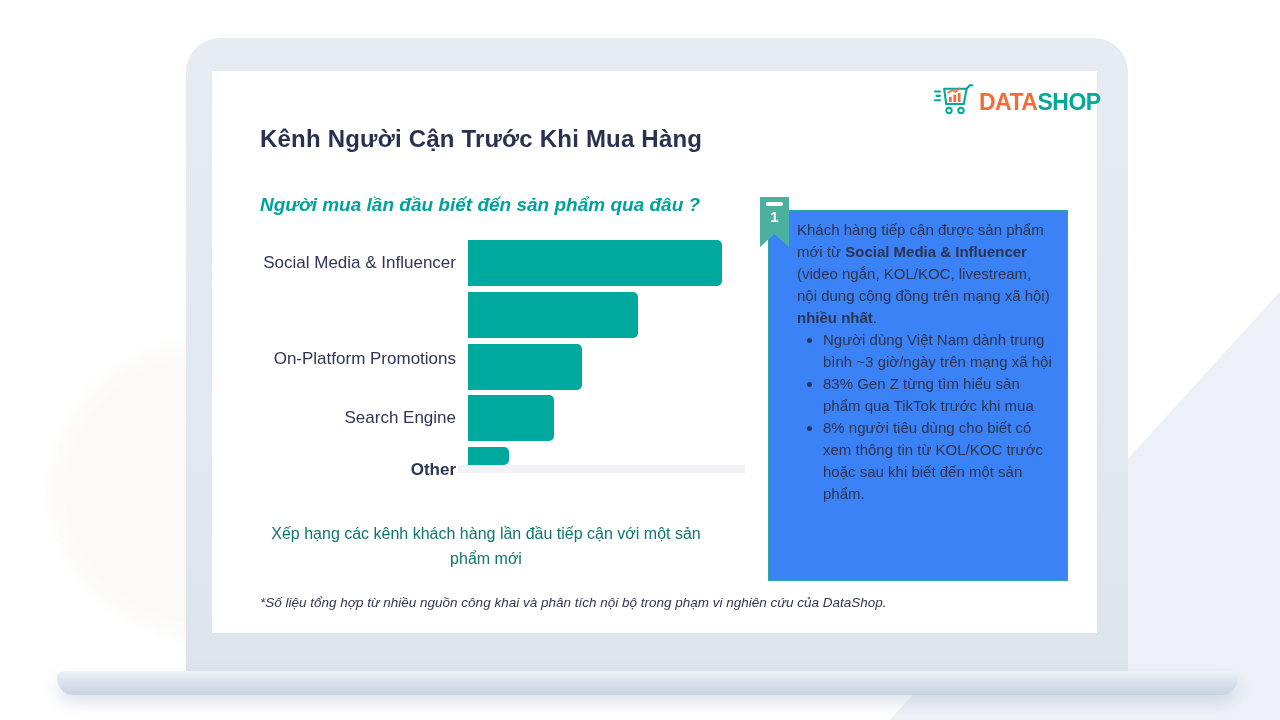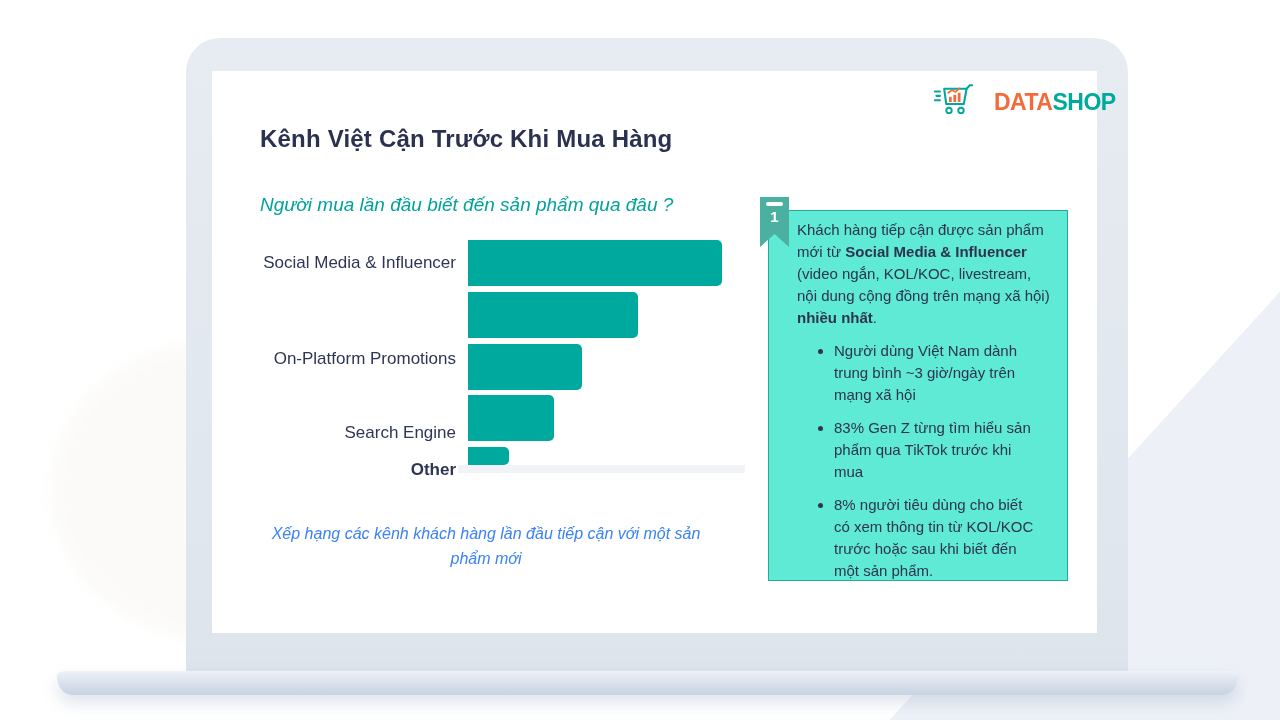--- a/index.html
+++ b/index.html
@@ -20,50 +20,50 @@
                   background:linear-gradient(180deg,#e7ebf2 0%,#e2e8ef 60%,#dde4ec 100%);
                   border-radius:34px 34px 0 0; }
   .laptop-screen { position:absolute; left:212px; top:71px; width:885px; height:562px;
                    background:#ffffff; }
   .laptop-base { position:absolute; left:57px; top:671px; width:1181px; height:24px;
                  background:linear-gradient(180deg,#eef2f8 0%,#dbe3ee 45%,#c7d2e1 100%);
                  border-radius:8px 8px 16px 16px / 6px 6px 20px 20px;
                  box-shadow:0 8px 16px rgba(140,158,185,.28); }
 
   
-  .logo { position:absolute; left:721px; top:12px; display:flex; align-items:center; gap:21px; }
+  .logo { position:absolute; left:721px; top:12px; display:flex; align-items:center; gap:6px; }
   .logo-text { font-size:23px; font-weight:700; letter-spacing:-0.5px; white-space:nowrap; }
   .logo-data { color:#F26B3A; }
   .logo-shop { color:#00A99C; }
 
   .slide-title { position:absolute; left:48px; top:54px; font-size:24px; font-weight:700;
                  color:#2B3150; letter-spacing:.2px; }
-  .chart-subtitle { position:absolute; left:48px; top:123px; font-size:19px; font-weight:400;
+  .chart-subtitle { position:absolute; left:48px; top:123px; font-size:19px; font-weight:700;
                     font-style:italic; color:#00A29B; }
 
   .chart { position:absolute; left:48px; top:169px; width:510px; height:234px; }
   .chart-row-label { position:absolute; left:0; width:196px; text-align:right;
                      font-size:17px; color:#2F3555; }
   .chart-bar { position:absolute; border-radius:0 5px 5px 0; }
   .chart-baseline { position:absolute; left:198px; top:225px; width:287px; height:8px;
                     background:#f1f3f7; }
 
   .chart-caption { position:absolute; left:44px; top:450px; width:460px; text-align:center;
-                   font-size:16px; font-style:italic; color:#3b82f6; line-height:25px; }
+                   font-size:16px; color:#0f766e; line-height:25px; }
   .slide-footnote { position:absolute; left:48px; top:524px; font-size:13.5px;
                     font-style:italic; color:#2F3555; }
 
   
   .note-box { position:absolute; left:556px; top:139px; width:300px; height:371px;
-              background:#5eead4; border:1.5px solid #2AA89B;
+              background:#3b82f6; border:1.5px solid #2AA89B;
               padding:8px 14px 8px 28px; color:#2E3350; }
   .note-intro { font-size:15px; line-height:22px; }
   .note-intro b { font-weight:700; }
   .note-bullets { margin:0; padding-left:26px; font-size:15px; line-height:22px; }
-  .note-bullets li { margin:11px; }
+  .note-bullets li { margin:0; }
 
   .ribbon { position:absolute; left:548px; top:126px; width:29px; height:50px;
             background:#4BB0A0; clip-path:polygon(0 0,100% 0,100% 100%,50% 74%,0 100%);
             z-index:3; text-align:center; }
   .ribbon-dash { position:absolute; left:6px; top:5px; width:17px; height:3.5px;
                  background:#ffffff; border-radius:2px; }
   .ribbon-num { display:block; margin-top:11px; color:#ffffff; font-size:15px; font-weight:700; }
 </style>
 </head>
 <body>
@@ -96,39 +96,40 @@
           <rect x="25.5" y="14.5" width="3.4" height="9" fill="#F26B3A"></rect>
           <rect x="31" y="12" width="3.4" height="11.5" fill="#F26B3A"></rect>
 
           <circle cx="20" cy="34" r="3.4" fill="none" stroke="#00A99C" stroke-width="2.4"></circle>
           <circle cx="35" cy="34" r="3.4" fill="none" stroke="#00A99C" stroke-width="2.4"></circle>
         </svg>
       </span>
       <span class="logo-text"><span class="logo-data">DATA</span><span class="logo-shop">SHOP</span></span>
     </div>
 
-    <h1 class="slide-title">Kênh Việt Cận Trước Khi Mua Hàng</h1>
+    <h1 class="slide-title">Kênh Người Cận Trước Khi Mua Hàng</h1>
 
     <div class="chart-subtitle">Người mua lần đầu biết đến sản phẩm qua đâu ?</div>
 
     <div class="chart" id="chart">
       <div class="chart-baseline"></div>
     <div class="chart-row-label" style="top: 0px; line-height: 46px; height: 46px;">Social Media &amp; Influencer</div>
         <div class="chart-bar" style="left: 208px; top: 0px; width: 254px; height: 45.5px; background: rgb(0, 169, 157);"></div>
         <div class="chart-bar" style="left: 208px; top: 52px; width: 170px; height: 45.5px; background: rgb(0, 169, 157);"></div>
         <div class="chart-row-label" style="top: 96px; line-height: 46px; height: 46px;">On-Platform Promotions</div>
         <div class="chart-bar" style="left: 208px; top: 104px; width: 114px; height: 45.5px; background: rgb(0, 169, 157);"></div>
-        <div class="chart-row-label" style="top: 170px; line-height: 46px; height: 46px;">Search Engine</div>
+        <div class="chart-row-label" style="top: 155px; line-height: 46px; height: 46px;">Search Engine</div>
         <div class="chart-bar" style="left: 208px; top: 155px; width: 86px; height: 45.5px; background: rgb(0, 169, 157);"></div>
         <div class="chart-row-label" style="top: 207px; line-height: 46px; height: 46px; font-weight: bold;">Other</div>
         <div class="chart-bar" style="left: 208px; top: 207px; width: 41px; height: 18px; background: rgb(0, 169, 157);"></div>
       </div>
 
     <div class="chart-caption">Xếp hạng các kênh khách hàng lần đầu tiếp cận với một sản phẩm mới</div>
 
+    <div class="slide-footnote">*Số liệu tổng hợp từ nhiều nguồn công khai và phân tích nội bộ trong phạm vi nghiên cứu của DataShop.</div>
 
     <div class="note-box">
       <p class="note-intro" id="note-intro"><span>Khách hàng tiếp cận được sản phẩm mới từ </span><b>Social Media &amp; Influencer</b><span> (video ngắn, KOL/KOC, livestream, nội dung cộng đồng trên mạng xã hội) </span><b>nhiều nhất</b><span>.</span></p>
       <ul class="note-bullets" id="note-bullets">
           <li>Người dùng Việt Nam dành trung bình ~3 giờ/ngày trên mạng xã hội</li>
           <li>83% Gen Z từng tìm hiểu sản phẩm qua TikTok trước khi mua</li>
           <li>8% người tiêu dùng cho biết có xem thông tin từ KOL/KOC trước hoặc sau khi biết đến một sản phẩm.</li>
         </ul>
     </div>
 

